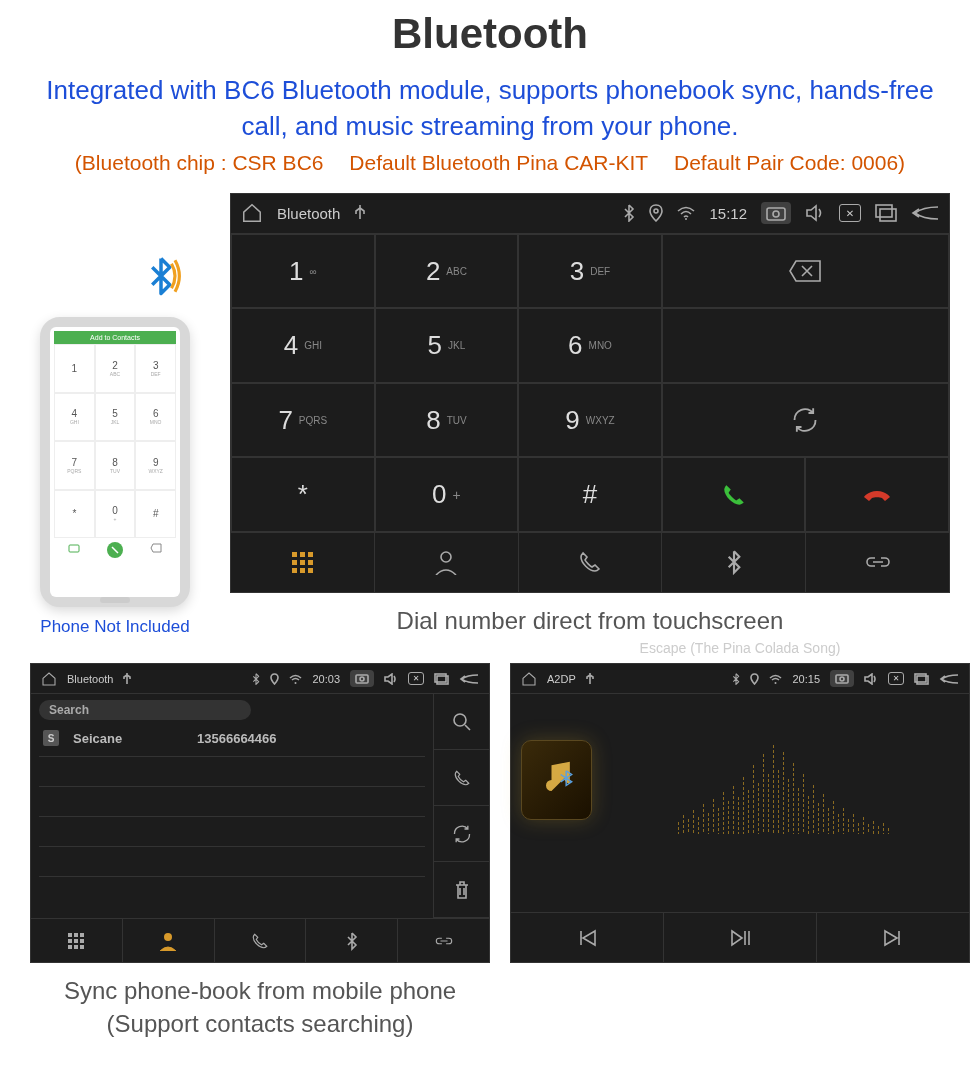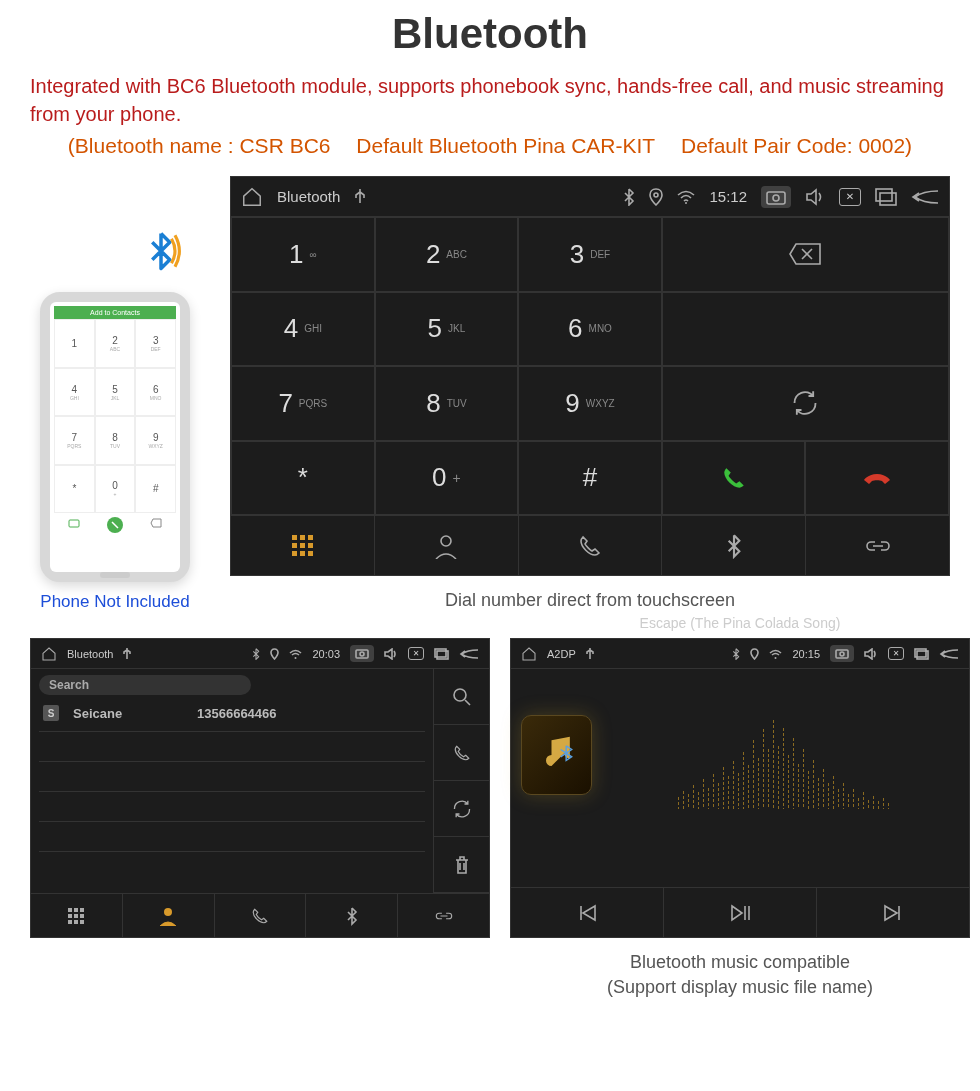--- a/index.html
+++ b/index.html
@@ -12,23 +12,23 @@
     color: #444;
   }
   .title {
     text-align: center;
     font-size: 42px;
     font-weight: bold;
     color: #333;
     margin-bottom: 14px;
   }
   .subtitle {
-    text-align: left;
-    font-size: 20px;
-    color: #b91c1c;
+    text-align: center;
+    font-size: 26px;
+    color: #1d4ed8;
     line-height: 1.4;
     margin-bottom: 6px;
   }
   .tech-specs {
     text-align: center;
     color: #d35400;
     font-size: 21px;
     margin-bottom: 18px;
   }
   .tech-specs span { margin: 0 10px; }
@@ -91,21 +91,21 @@
 
   .bottom-nav {
     height:60px; display:flex; border-top:1px solid #333;
   }
   .bottom-nav.small { height:44px; }
   .nav-item { flex:1; display:flex; align-items:center; justify-content:center; border-right:1px solid #333; }
   .nav-item:last-child { border-right:none; }
   .nav-item.active svg path, .nav-item.active svg rect { fill:#d89a2b; stroke:#d89a2b; }
   .nav-item.active .grid-dot { background:#d89a2b; }
 
-  .caption { text-align:center; font-size:18px; color:#555; margin-top:12px; line-height:1.35; }
+  .caption { text-align:center; font-size:24px; color:#555; margin-top:12px; line-height:1.35; }
 
   .row2 { display:flex; gap:20px; margin-top:26px; }
   .col { flex:1; }
 
   .contacts-body { flex:1; display:flex;font-weight:bold; }
   .contacts-left { flex:1; padding:6px 8px; font-size:13px; color:#bbb; }
   .search-box { background:#333; border-radius:12px; padding:3px 10px; font-size:12px; color:#aaa; width:55%; }
   .contact-row { display:flex; gap:14px; padding:10px 4px; border-bottom:1px solid #333; align-items:center;}
   .contact-badge { background:#555; color:#ccc; font-size:10px; width:16px; height:16px; display:flex; align-items:center; justify-content:center; border-radius:2px;}
   .contact-name { width:110px; }
@@ -136,23 +136,23 @@
   svg { display:block; }
   .ico-stroke { stroke:#aaa; fill:none; stroke-width:1.6; }
   .ico-fill { fill:#aaa; }
 </style>
 </head>
 <body>
 
 <div class="title">Bluetooth</div>
 <div class="subtitle">Integrated with BC6 Bluetooth module, supports phonebook sync, hands-free call, and music streaming from your phone.</div>
 <div class="tech-specs">
-  <span>(Bluetooth name : CSR BC6</span>
+  <span>(Bluetooth chip : CSR BC6</span>
   <span>Default Bluetooth Pina CAR-KIT</span>
-  <span>Default Pair Code: 0002)</span>
+  <span>Default Pair Code: 0006)</span>
 </div>
 
 <div class="row1">
 
   <div class="phone-col">
     <div class="bt-float">
       <svg width="42" height="42" viewBox="0 0 24 24">
           <path d="M12 2 L17 7 L12 12 L17 17 L12 22 L12 2 M7 7 L12 12 M7 17 L12 12" stroke="#1a7fd4" stroke-width="2" fill="none" stroke-linejoin="round"></path>
           <path d="M18 5 Q22 12 18 19" stroke="#f0a020" stroke-width="1.8" fill="none"></path>
           <path d="M20 3 Q25 12 20 21" stroke="#f0a020" stroke-width="1.8" fill="none"></path>
@@ -528,20 +528,24 @@
             <svg width="12" height="20" viewBox="0 0 12 18">
               <path d="M6 1 L10 5 L6 9 L10 13 L6 17 L6 1 M2 5 L6 9 M2 13 L6 9" class="ico-stroke"></path>
             </svg>
           </div>
         <div class="nav-item">
             <svg width="22" height="14" viewBox="0 0 28 20">
               <path d="M11 6 L7 6 A4 4 0 0 0 7 14 L11 14 M17 6 L21 6 A4 4 0 0 1 21 14 L17 14 M9 10 L19 10" class="ico-stroke"></path>
             </svg>
           </div>
       </div>
+    </div>
+    <div class="caption">
+      <div>Sync phone-book from mobile phone</div>
+      <div>(Support contacts searching)</div>
     </div>
   </div>
 
   <div class="col">
     <div class="device small">
       <div class="statusbar small">
         <span class="sb-icon">
             <svg width="16" height="16" viewBox="0 0 24 24">
               <path d="M3 11 L12 3 L21 11 L21 21 L3 21 Z" class="ico-stroke"></path>
             </svg>
@@ -663,18 +667,14 @@
               <path d="M3 3 L13 10 L3 17 Z M16 3 L16 17 M20 3 L20 17" class="ico-stroke"></path>
             </svg>
           </div>
         <div class="nav-item">
             <svg width="20" height="20">
               <path d="M16 3 L16 17 M2 3 L14 10 L2 17 Z" class="ico-stroke"></path>
             </svg>
           </div>
       </div>
     </div>
-    <div class="caption">
-      <div>Bluetooth music compatible</div>
-      <div>(Support display music file name)</div>
-    </div>
   </div>
 </div>
 
 </body></html>

